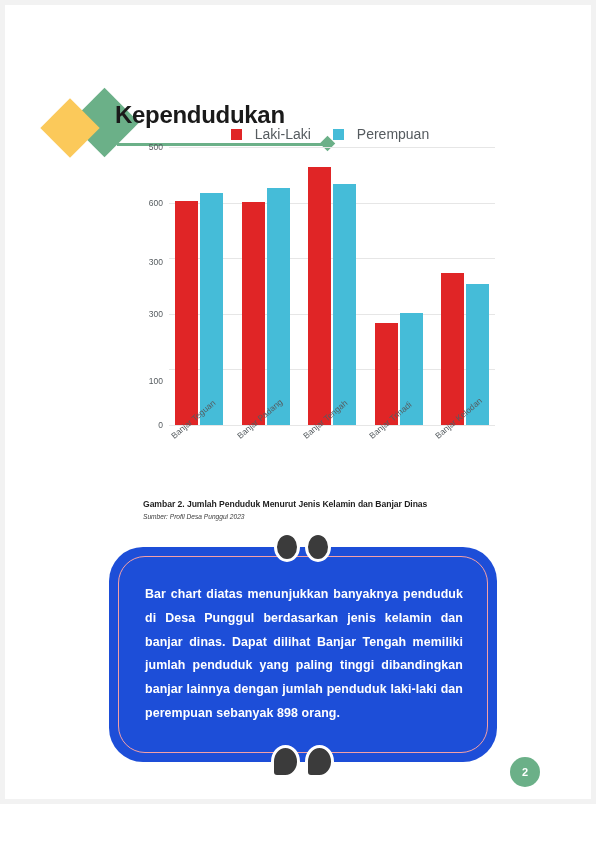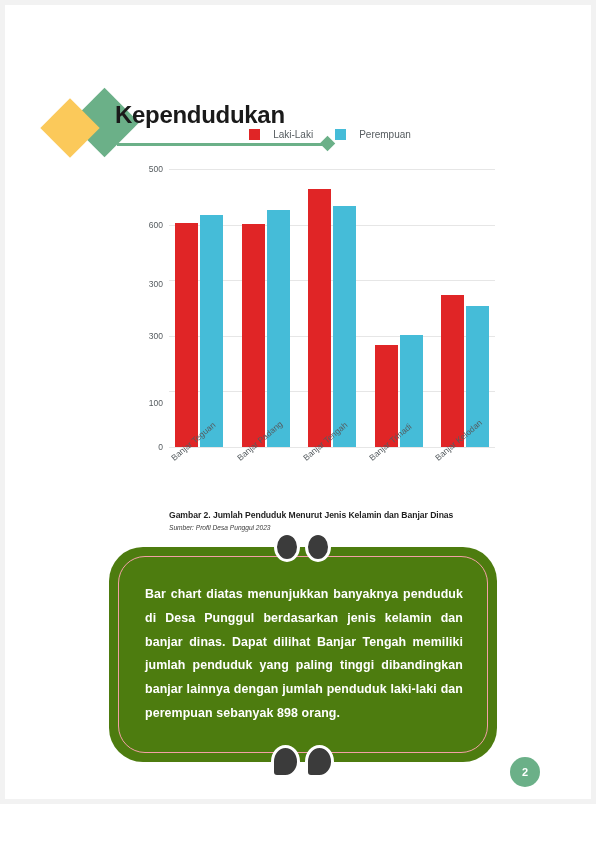--- a/index.html
+++ b/index.html
@@ -107,29 +107,29 @@
     align-items: center;
     gap: 6px;
   }
   .legend-swatch {
     width: 11px;
     height: 11px;
   }
   .legend-swatch.male { background: #e02526; }
   .legend-swatch.female { background: #45bcd8; }
   .legend-label {
-    font-size: 10px;
+    font-size: 14px;
     color: #555b5f;
     padding-left: 7px;
   }
 
   .plot-wrap {
     position: relative;
     height: 290px;
-    margin-top: 24px;
+    margin-top: 2px;
   }
   .y-axis {
     position: absolute;
     left: 0; top: 0;
     width: 34px;
     height: 278px;
   }
   .y-tick {
     position: absolute;
     right: 6px;
@@ -196,23 +196,22 @@
     font-size: 8.5px;
     color: #555b5f;
     white-space: nowrap;
     transform: rotate(-40deg);
     transform-origin: left top;
   }
 
   .caption {
     position: absolute;
     left: 138px;
-    top: 505px;
+    top: 494px;
     width: 360px;
-    margin-left: 26px;
   }
   .caption-title {
     font-size: 8.6px;
     font-weight: bold;
     color: #1f1f1f;
     letter-spacing: -0.05px;
   }
   .caption-source {
     font-size: 6.6px;
     font-style: italic;
@@ -220,21 +219,21 @@
     margin-top: 4px;
   }
 
   
   .quote-card {
     position: absolute;
     left: 104px;
     top: 542px;
     width: 388px;
     height: 215px;
-    background: #4d7c0f;
+    background: #1d4ed8;
     border-radius: 34px;
     box-sizing: border-box;
   }
   .quote-card-inner {
     position: absolute;
     left: 9px; top: 9px;
     right: 9px; bottom: 9px;
     border: 1.6px solid #f4a0a6;
     border-radius: 27px;
   }

